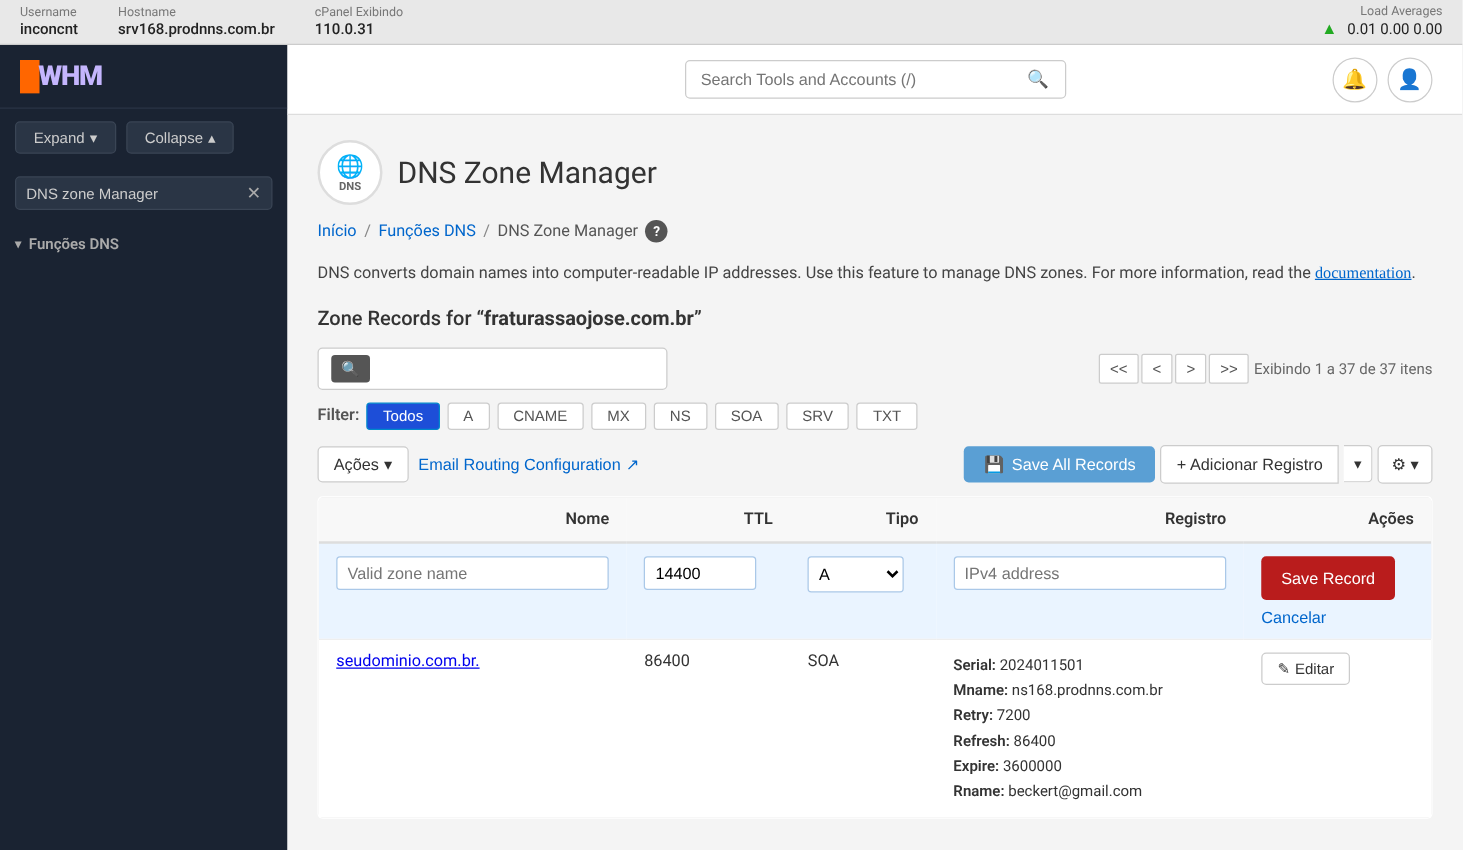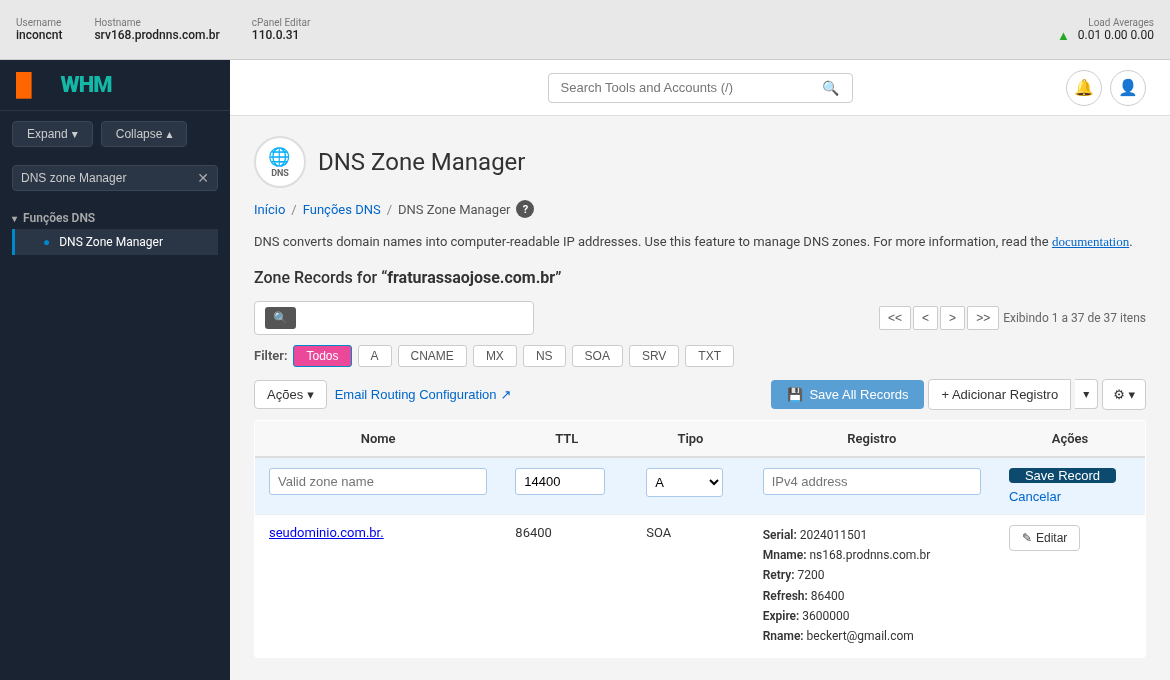--- a/index.html
+++ b/index.html
@@ -1,19 +1,19 @@
 <!DOCTYPE html>
 <html><head>
   <meta charset="utf-8">
   <style>
     * { box-sizing: border-box; margin: 0; padding: 0; }
     body { font-family: -apple-system, BlinkMacSystemFont, 'Segoe UI', Roboto, sans-serif; font-size: 13px; background: #f4f4f4; display: flex; flex-direction: column; height: 680px; width: 1170px; overflow: hidden; }
 
     
-    .top-bar { background: #e8e8e8; border-bottom: 1px solid #ccc; display: flex; align-items: center; padding: 4px 16px; gap: 32px; height: 60px; }
+    .top-bar { background: #e8e8e8; border-bottom: 1px solid #ccc; display: flex; align-items: center; padding: 4px 16px; gap: 32px; height: 36px; }
     .top-bar-item { display: flex; flex-direction: column; }
     .top-bar-item .label { font-size: 10px; color: #777; }
     .top-bar-item .value { font-size: 12px; color: #222; font-weight: 500; }
     .top-bar-item .value.blue { color: #0066cc; }
     .top-bar-right { margin-left: auto; display: flex; align-items: center; gap: 8px; }
     .load-avg { display: flex; flex-direction: column; align-items: flex-end; }
     .load-avg .label { font-size: 10px; color: #777; }
     .load-avg .values { font-size: 12px; color: #222; display: flex; gap: 8px; align-items: center; }
 
     
@@ -73,48 +73,48 @@
     .filter-search input { border: none; outline: none; font-size: 13px; flex: 1; }
     .filter-search .search-btn { background: #555; color: #fff; border: none; padding: 4px 8px; border-radius: 3px; cursor: pointer; font-size: 12px; }
     .filter-right { font-size: 12px; color: #666; display: flex; align-items: center; gap: 4px; }
     .pagination-btns { display: flex; gap: 2px; }
     .page-btn { padding: 4px 8px; border: 1px solid #ccc; background: #fff; cursor: pointer; font-size: 12px; border-radius: 2px; color: #555; }
 
     
     .filter-tags-row { display: flex; align-items: center; gap: 6px; margin-bottom: 12px; }
     .filter-label { font-size: 13px; color: #555; font-weight: 600; }
     .filter-tag { padding: 3px 12px; border-radius: 3px; font-size: 12px; cursor: pointer; border: 1px solid #ccc; background: #fff; color: #555; }
-    .filter-tag.active { background: #ec4899; color: #fff; border-color: #0088cc; }
+    .filter-tag.active { background: #1d4ed8; color: #fff; border-color: #0088cc; }
 
     
     .action-bar { display: flex; align-items: center; justify-content: space-between; margin-bottom: 10px; }
     .action-bar-left { display: flex; gap: 8px; align-items: center; }
     .action-bar-right { display: flex; gap: 4px; align-items: center; }
     .btn-actions { background: #fff; border: 1px solid #ccc; color: #333; padding: 6px 12px; border-radius: 4px; cursor: pointer; font-size: 13px; display: flex; align-items: center; gap: 4px; }
     .btn-email { background: transparent; border: none; color: #0066cc; cursor: pointer; font-size: 13px; display: flex; align-items: center; gap: 4px; }
     .btn-save-all { background: #5a9fd4; border: none; color: #fff; padding: 7px 16px; border-radius: 4px; cursor: pointer; font-size: 13px; display: flex; align-items: center; gap: 6px; }
     .btn-add { background: #fff; border: 1px solid #ccc; color: #333; padding: 7px 12px; border-radius: 4px 0 0 4px; cursor: pointer; font-size: 13px; display: flex; align-items: center; gap: 6px; }
     .btn-dropdown { background: #fff; border: 1px solid #ccc; border-left: none; color: #333; padding: 7px 8px; border-radius: 0 4px 4px 0; cursor: pointer; font-size: 12px; }
     .btn-gear { background: #fff; border: 1px solid #ccc; color: #333; padding: 7px 10px; border-radius: 4px; cursor: pointer; font-size: 13px; }
 
     
     .records-table { width: 100%; border-collapse: collapse; background: #fff; border: 1px solid #ddd; border-radius: 4px; overflow: hidden; }
-    .records-table thead th { background: #f8f8f8; border-bottom: 2px solid #ddd; padding: 10px 14px; text-align: center; font-size: 13px; font-weight: 600; color: #333; }
+    .records-table thead th { background: #f8f8f8; border-bottom: 2px solid #ddd; padding: 10px 14px; text-align: right; font-size: 13px; font-weight: 600; color: #333; }
     .records-table tbody tr { border-bottom: 1px solid #eee; }
     .records-table tbody tr:last-child { border-bottom: none; }
     .records-table tbody td { padding: 10px 14px; font-size: 13px; color: #333; vertical-align: top; }
 
     
     .new-record-row td { background: #eaf4ff; padding: 10px 14px; }
     .new-record-row input { border: 1px solid #aac8e8; border-radius: 3px; padding: 5px 8px; font-size: 13px; background: #fff; outline: none; }
     .zone-name-input { width: 100%; }
     .ttl-input { width: 90px; }
     .type-select { border: 1px solid #aac8e8; border-radius: 3px; padding: 5px 4px; font-size: 13px; background: #fff; cursor: pointer; }
     .registro-input { width: 100%; }
-    .btn-save-record { background: #0c4a6e; border: none; color: #fff; padding: 0 16px; border-radius: 4px; cursor: pointer; font-size: 13px; white-space: nowrap; }
+    .btn-save-record { background: #b91c1c; border: none; color: #fff; padding: 10px 16px; border-radius: 4px; cursor: pointer; font-size: 13px; white-space: nowrap; }
     .btn-cancelar { background: transparent; border: none; color: #0066cc; cursor: pointer; font-size: 13px; display: block; margin-top: 6px; }
 
     
     .soa-details { font-size: 12px; color: #333; line-height: 1.7; }
     .soa-details strong { font-weight: 600; }
     .btn-editar { background: #fff; border: 1px solid #ccc; color: #333; padding: 5px 12px; border-radius: 4px; cursor: pointer; font-size: 12px; display: flex; align-items: center; gap: 4px; }
 
     .up-arrow { color: #22aa22; font-size: 13px; }
   </style>
 </head>
@@ -123,40 +123,40 @@
 <div class="top-bar">
   <div class="top-bar-item">
     <span class="label">Username</span>
     <span class="value">inconcnt</span>
   </div>
   <div class="top-bar-item">
     <span class="label">Hostname</span>
     <span class="value">srv168.prodnns.com.br</span>
   </div>
   <div class="top-bar-item">
-    <span class="label">cPanel Editar</span>
+    <span class="label">cPanel Exibindo</span>
     <span class="value">110.0.31</span>
   </div>
   <div class="top-bar-right">
     <div class="load-avg">
       <span class="label">Load Averages</span>
       <div class="values">
         <span class="up-arrow">▲</span>
         <span>0.01  0.00  0.00</span>
       </div>
     </div>
   </div>
 </div>
 
 <div class="main-layout">
 
   <div class="sidebar">
     <div class="sidebar-logo">
       <div class="whm-logo">
-        <span>█</span><span style="color:#14b8a6; font-weight:900; font-size:22px;padding-left:30px;">WHM</span>
+        <span>█</span><span style="color:#c4b5fd; font-weight:900; font-size:22px;">WHM</span>
       </div>
     </div>
     <div class="sidebar-controls">
       <button class="sidebar-btn">
         <span>Expand</span>
         <span>▾</span>
       </button>
       <button class="sidebar-btn">
         <span>Collapse</span>
         <span>▴</span>
@@ -165,24 +165,20 @@
     <div class="sidebar-search">
       <div class="sidebar-search-box">
         <input type="text" value="DNS zone Manager" style="">
         <span class="sidebar-search-close">✕</span>
       </div>
     </div>
     <div class="sidebar-section">
       <div class="sidebar-section-header">
         <span class="chevron">▾</span>
         <span>Funções DNS</span>
-      </div>
-      <div class="sidebar-item active">
-        <span class="dot">●</span>
-        <span>DNS Zone Manager</span>
       </div>
     </div>
   </div>
 
   <div class="content">
 
     <div class="content-header">
       <div style="width:80px"></div>
       <div class="search-wrapper">
         <div class="search-box">

